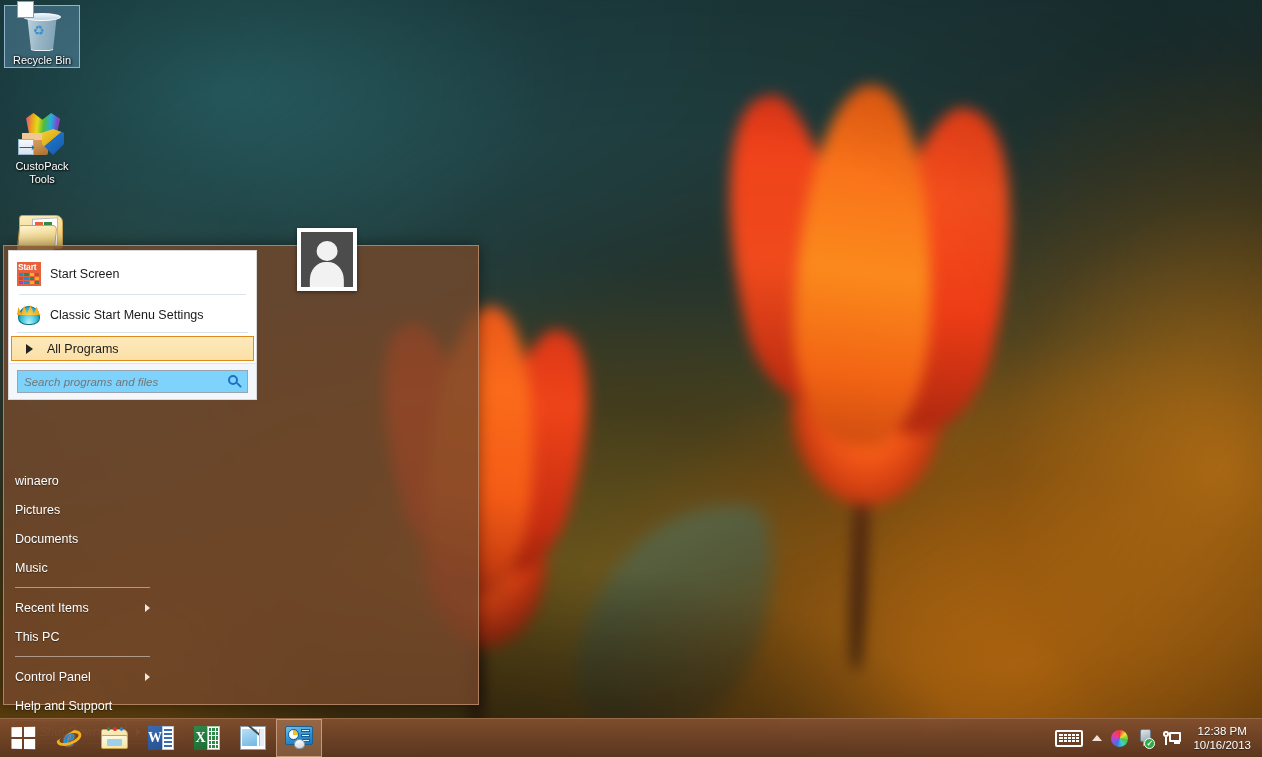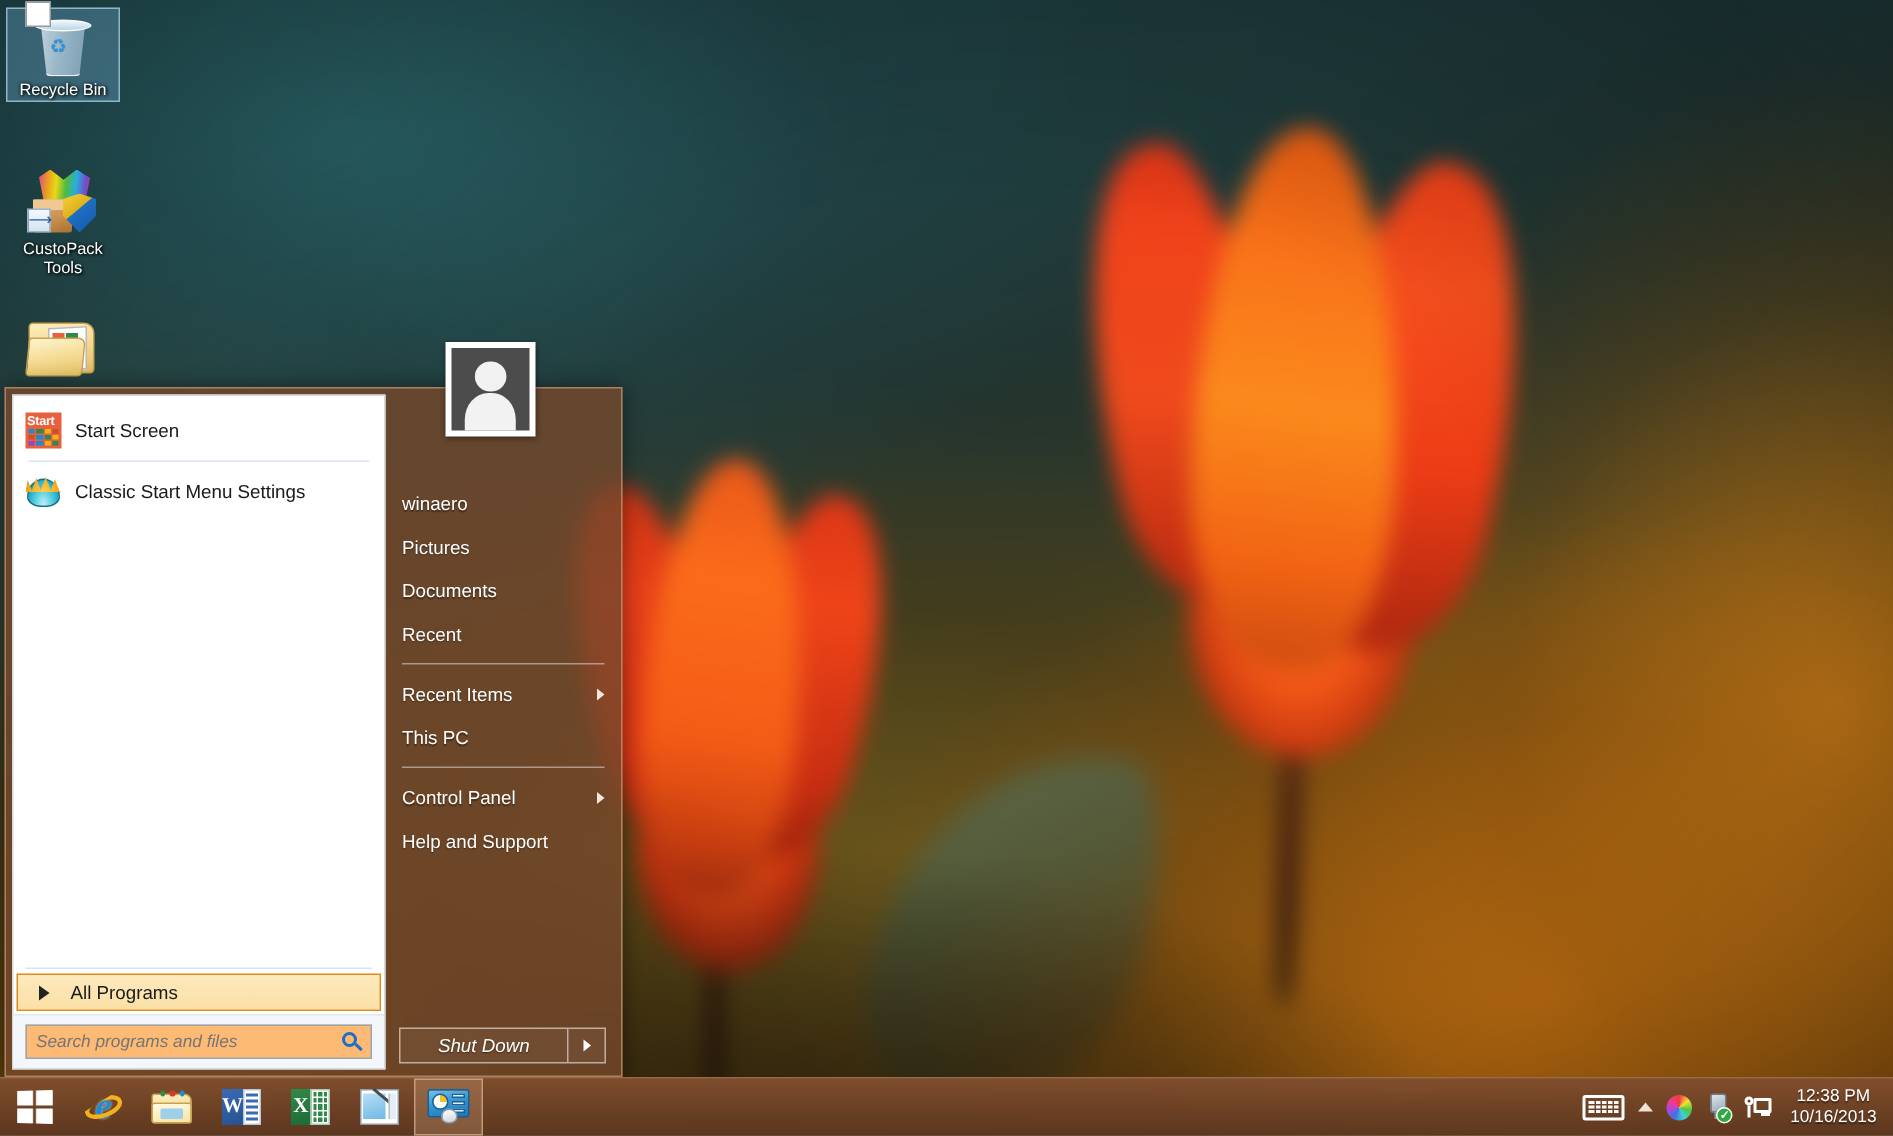--- a/index.html
+++ b/index.html
@@ -225,27 +225,28 @@
     position: absolute; left: 0px; top: 14px; width: 38px; height: 26px;
     background: linear-gradient(170deg, #fff4cf 0%, #f5dc96 50%, #e7c465 100%);
     border: 1px solid #c9a24e; border-radius: 2px 5px 3px 3px;
     transform: skewX(-6deg);
   }
 
   
   #start-menu {
     position: absolute;
     left: 3px;
-    top: 258px;
-    width: 412px;
+    top: 245px;
+    width: 476px;
     height: 460px;
     display: flex;
     background: rgba(118,72,44,0.80);
     border: 1px solid rgba(196,150,116,0.75);
     box-shadow: 0 0 14px rgba(0,0,0,0.45);
+    flex-direction: column;
   }
 
   .menu-left {
     width: 249px;
     margin: 4px 0px 4px 4px;
     background: #ffffff;
     border: 1px solid #d8d8d8;
     display: flex;
     flex-direction: column;
     position: relative;
@@ -327,21 +328,21 @@
     height: 36px;
     background: #f3f6fb;
     border-top: 1px solid #dfe6ee;
     display: flex;
     align-items: center;
     padding: 0 8px;
   }
   .search-box {
     flex: 1;
     height: 23px;
-    background: #fdba74;
+    background: #7dd3fc;
     border: 1px solid #9aa4ae;
     display: flex;
     align-items: center;
     padding: 0 4px 0 6px;
   }
   .search-box input {
     flex: 1;
     border: 0;
     outline: none;
     font-size: 11.5px;
@@ -804,21 +805,21 @@
       <div class="right-item">
         <span class="lbl">winaero</span>
       </div>
       <div class="right-item">
         <span class="lbl">Pictures</span>
       </div>
       <div class="right-item">
         <span class="lbl">Documents</span>
       </div>
       <div class="right-item">
-        <span class="lbl">Recent</span>
+        <span class="lbl">Music</span>
       </div>
 
       <div class="right-sep"></div>
 
       <div class="right-item">
         <span class="lbl">Recent Items</span>
         <span class="arrow"></span>
       </div>
       <div class="right-item">
         <span class="lbl">This PC</span>

